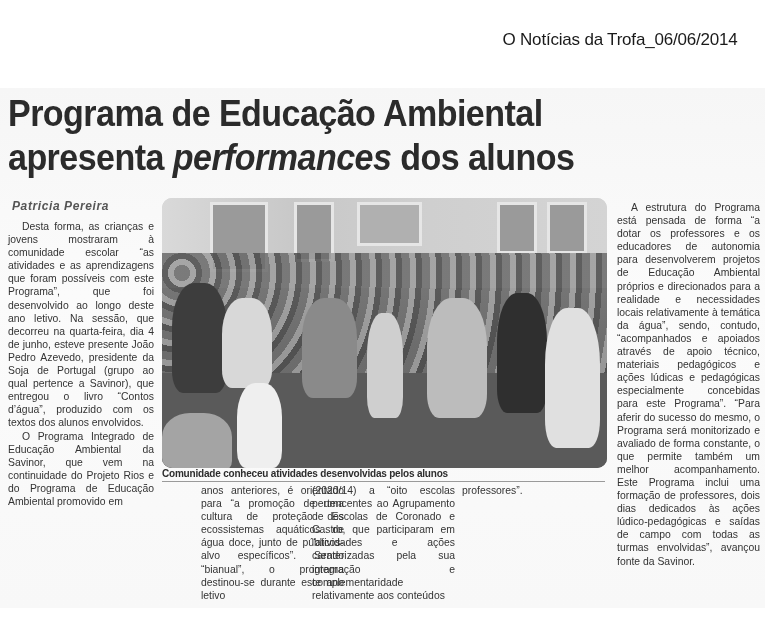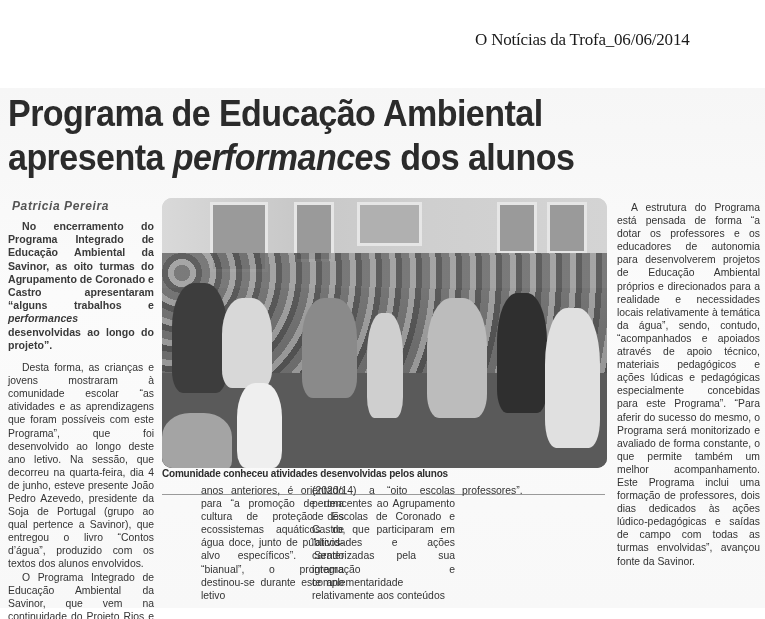--- a/index.html
+++ b/index.html
@@ -1,22 +1,23 @@
 <!DOCTYPE html>
 <html><head>
 <meta charset="utf-8">
 <style>
   * { box-sizing: border-box; margin: 0; padding: 0; }
   html, body { width: 765px; height: 619px; background: #ffffff; overflow: hidden; }
   body { position: relative; font-family: "Liberation Sans", sans-serif; color: #2a2a2a; }
 
   .source-label {
     position: absolute; left: 475px; top: 30px; width: 290px;
-    font-family: Liberation Serif, serif; font-size: 17px; color: #1a1a1a;
+    font-family: Liberation Sans, sans-serif; font-size: 17px; color: #1a1a1a;
     letter-spacing: -0.2px;
+    text-align: center;
   }
 
   .clipping {
     position: absolute; left: 0; top: 88px; width: 765px; height: 520px;
     background: linear-gradient(180deg, #f6f6f6 0%, #fbfbfb 40%, #f8f8f8 100%);
   }
 
   .headline {
     position: absolute; left: 8px; top: 92px; width: 640px;
     font-family: "Liberation Sans", sans-serif; font-weight: bold;
@@ -55,39 +56,38 @@
     background: linear-gradient(90deg, #d9d9d9 0%, #c8c8c8 30%, #cfcfcf 60%, #d4d4d4 100%); }
   .photo .window { position: absolute; background: #9a9a9a; border: 3px solid #e6e6e6; }
   .photo .floor { position: absolute; left: 0; bottom: 0; width: 100%; height: 95px; background: #5a5a5a; }
   .photo .crowd { position: absolute; left: 0; top: 55px; width: 100%; height: 130px;
     background: repeating-radial-gradient(circle at 20px 20px, #6a6a6a 0 8px, #9d9d9d 8px 14px, #4a4a4a 14px 20px); opacity: 0.85; }
   .photo .person { position: absolute; border-radius: 40% 40% 20% 20%; }
 
   .caption {
     position: absolute; left: 162px; top: 468px; width: 443px;
     font-weight: bold; font-size: 10px; color: #2d2d2d; letter-spacing: -0.2px;
-    border-bottom: 1.5px solid #9a9a9a; padding-bottom: 15px;
+    border-bottom: 1.5px solid #9a9a9a; padding-bottom: 2px;
   }
 </style>
 </head>
 <body>
 
 <div class="source-label">O Notícias da Trofa_06/06/2014</div>
 
 <div class="clipping"></div>
 
 <h1 class="headline">
   <span class="line">Programa de Educação Ambiental</span>
   <span class="line"><span>apresenta </span><em>performances</em><span> dos alunos</span></span>
 </h1>
 
 <div class="byline">Patricia Pereira</div>
 
 <div class="col" id="col1">
-  <p class="lead"><span>No encerramento do Programa Integrado de Educação Ambiental da Savinor, as oito turmas do Agrupamento de Coronado e Castro apresentaram “alguns trabalhos e </span><em>performances</em><span> desenvolvidas ao longo do projeto”.</span></p>
   <p>Desta forma, as crianças e jovens mostraram à comunidade escolar “as atividades e as aprendizagens que foram possíveis com este Programa”, que foi desenvolvido ao longo deste ano letivo. Na sessão, que decorreu na quarta-feira, dia 4 de junho, esteve presente João Pedro Azevedo, presidente da Soja de Portugal (grupo ao qual pertence a Savinor), que entregou o livro “Contos d’água”, produzido com os textos dos alunos envolvidos.</p>
   <p>O Programa Integrado de Educação Ambiental da Savinor, que vem na continuidade do Projeto Rios e do Programa de Educação Ambiental promovido em</p>
 </div>
 
 <div class="photo">
   <div class="wall"></div>
   <div class="window" style="left:48px;top:4px;width:58px;height:70px;"></div>
   <div class="window" style="left:132px;top:4px;width:40px;height:60px;"></div>
   <div class="window" style="left:195px;top:4px;width:65px;height:44px;background:#b0b0b0;"></div>
   <div class="window" style="left:335px;top:4px;width:40px;height:52px;"></div>

